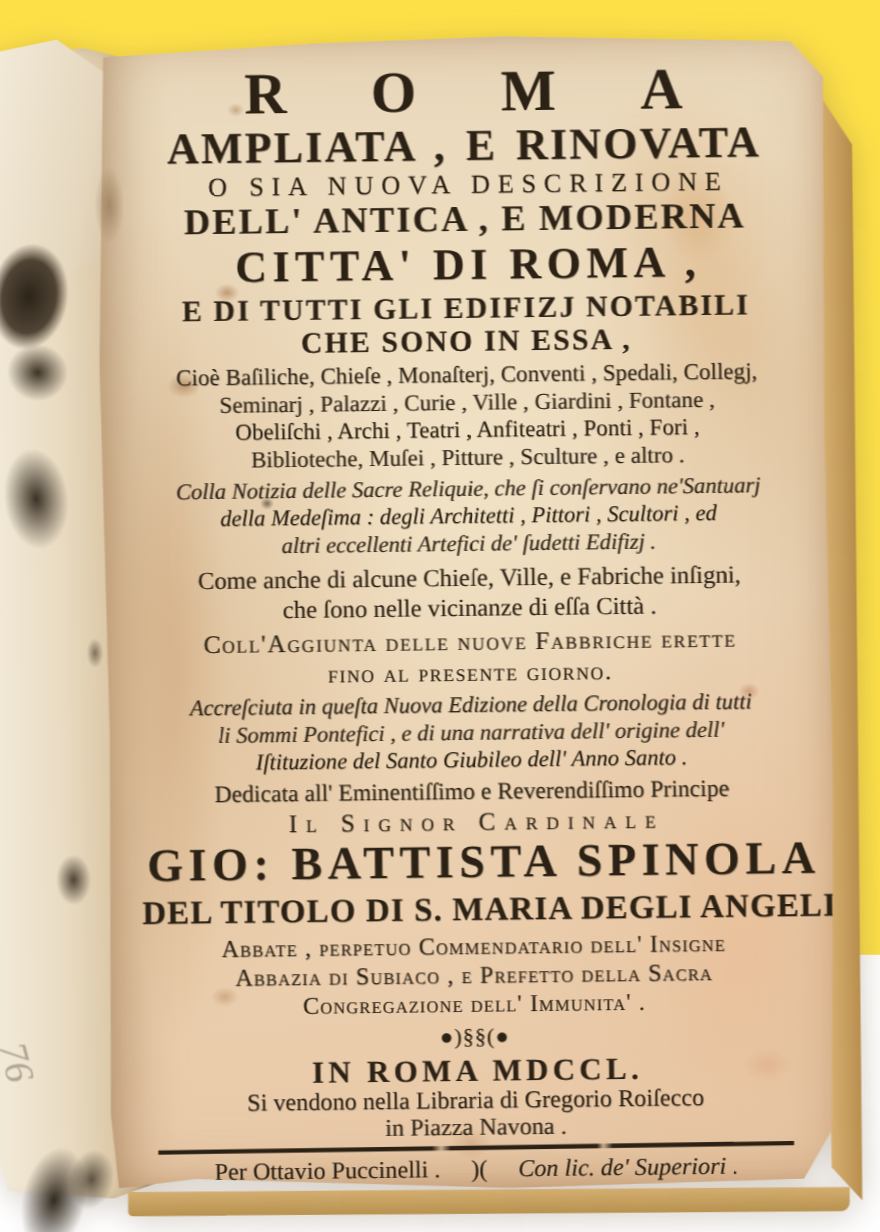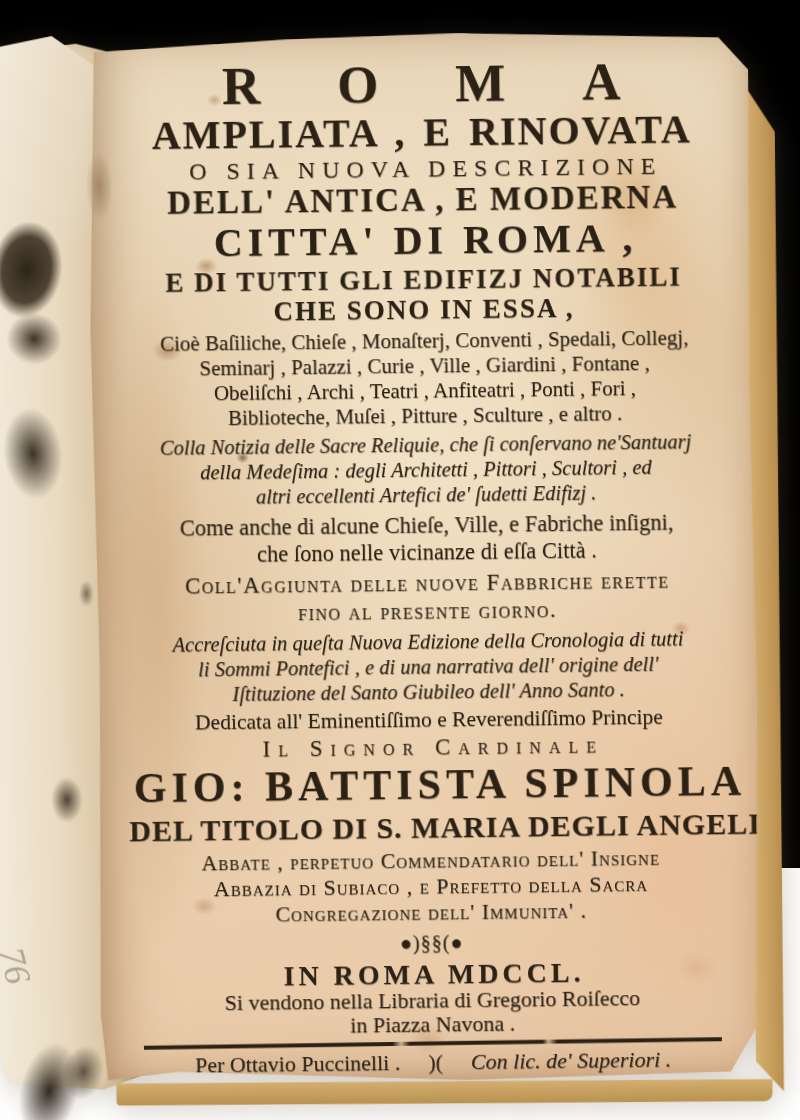--- a/index.html
+++ b/index.html
@@ -1,19 +1,19 @@
 <!DOCTYPE html>
 <html><head>
 <meta charset="utf-8">
 <style>
   html,body{margin:0;padding:0;}
   body{width:800px;height:1120px;overflow:hidden;background:#ffffff;
        font-family:"Liberation Serif","DejaVu Serif",serif;}
 
-  .photo{position:relative;width:800px;height:868px;background:#000000;}
+  .photo{position:relative;width:800px;height:868px;background:#fde047;}
 
   .book{position:absolute;left:-8px;top:24px;width:792px;height:1072px;
         transform:rotate(-0.7deg);
         filter:drop-shadow(2px 6px 14px rgba(120,95,70,.30));}
 
   
   .underpages{position:absolute;left:0;top:16px;width:150px;height:1046px;z-index:1;
     background:linear-gradient(90deg,#f2ead9 0%,#eadcc3 42%,#dcc9a8 70%,#c0a884 88%,#96795a 100%);
     clip-path:polygon(0 1%,60% 0,100% 1.5%,100% 98.5%,70% 100%,6% 99.2%,0 96%);
     box-shadow:inset -18px 0 18px -8px rgba(95,70,45,.55);}

